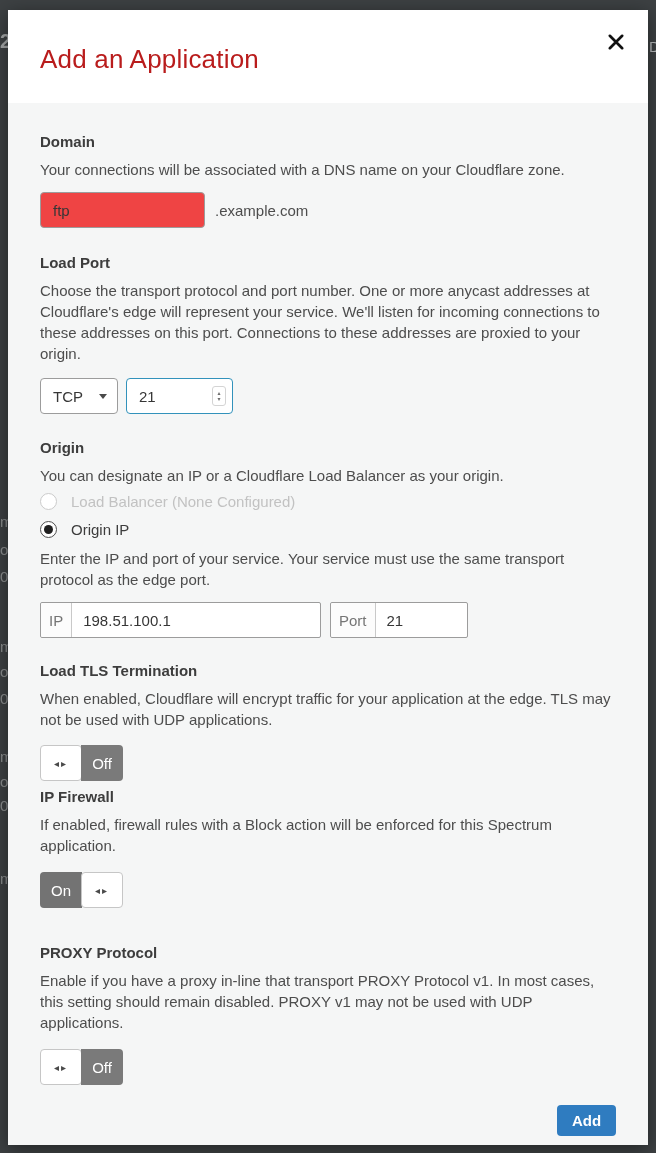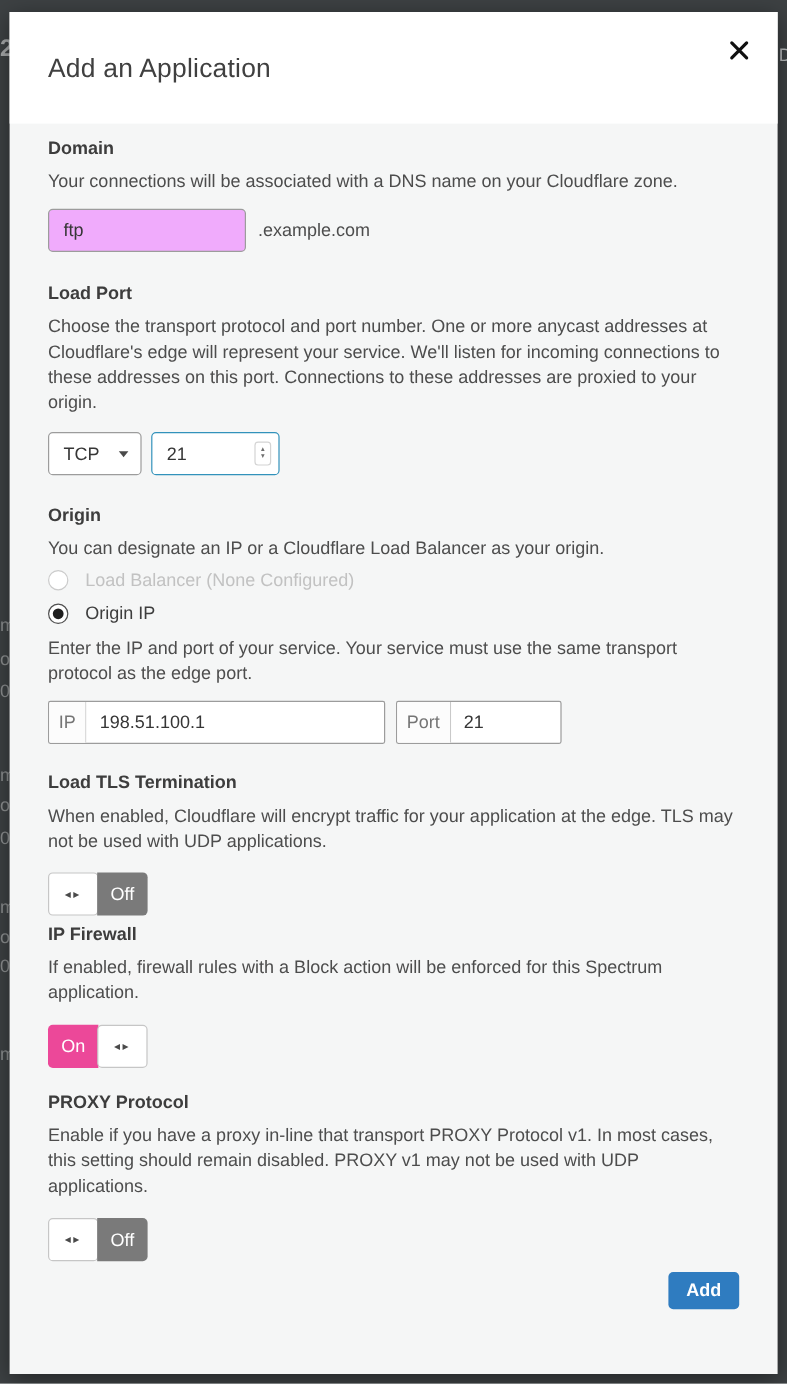--- a/index.html
+++ b/index.html
@@ -16,36 +16,36 @@
   .bd-frag-r { position:absolute; right:0; width:7px; overflow:hidden; color:#b9bcbd; font-size:15px; }
 
   .modal {
     position:absolute; left:8px; top:10px; width:640px; height:1135px;
     background:#f5f6f6; box-shadow:0 4px 18px rgba(0,0,0,.45);
   }
   .modal-header {
     height:93px; background:#ffffff; position:relative;
     padding:34px 32px 0 32px;
   }
-  .modal-title { font-size:22px; font-weight:400; color:#404040; letter-spacing:.2px; }
+  .modal-title { font-size:26px; font-weight:400; color:#b91c1c; letter-spacing:.2px; }
   .close-btn {
     position:absolute; top:22px; right:21px; width:20px; height:20px;
     background:none; border:none; cursor:pointer; padding:0;
   }
   .close-btn svg { display:block; }
 
   .modal-body { padding:0 32px; }
 
   .sec-label { font-size:15px; font-weight:bold; color:#3d3d3d; line-height:18px; }
   .sec-desc  { font-size:15px; color:#4d4d4d; line-height:21px; margin-top:8px; max-width:580px; }
 
   .row { display:flex; align-items:center; }
 
   .txt-input {
-    height:36px; background:#f0abfc; border:1px solid #9c9c9c; border-radius:4px;
+    height:36px; background:#ef4444; border:1px solid #9c9c9c; border-radius:4px;
     font-family:"Liberation Sans",sans-serif; font-size:15px; color:#363636; padding:0 12px;
   }
   .suffix { font-size:15px; color:#4d4d4d; margin-left:10px; }
 
   .select-box {
     width:78px; height:36px; background:#fff; border:1px solid #9c9c9c; border-radius:4px;
     display:flex; align-items:center; justify-content:space-between; padding:0 10px 0 12px;
     font-size:15px; color:#363636; cursor:pointer;
   }
   .caret-down { width:0; height:0; border-left:4px solid transparent; border-right:4px solid transparent; border-top:5px solid #4a4a4a; }
@@ -82,30 +82,30 @@
   .toggle { display:flex; width:84px; height:36px; cursor:pointer; }
   .toggle .seg {
     width:42px; height:36px; display:flex; align-items:center; justify-content:center;
     font-size:15px;
   }
   .toggle .handle {
     background:#fff; border:1px solid #c6c6c6; border-radius:4px; color:#4a4a4a;
     font-size:10px; letter-spacing:2px;
   }
   .toggle .state-off { background:#7a7a7a; color:#fff; border-radius:0 4px 4px 0; margin-left:-1px; }
-  .toggle .state-on  { background:#ec4899; color:#fff; border-radius:4px 0 0 4px; margin-right:-1px; }
-
-  .footer { display:flex; justify-content:flex-end; margin-top:9px; }
+  .toggle .state-on  { background:#737373; color:#fff; border-radius:4px 0 0 4px; margin-right:-1px; }
+
+  .footer { display:flex; justify-content:flex-end; margin-top:20px; }
   .add-btn {
     min-width:59px; height:31px; padding:0 14px; background:#2f7cc0; color:#fff;
     border:none; border-radius:4px; font-family:"Liberation Sans",sans-serif;
     font-size:15px; font-weight:bold; cursor:pointer;
   }
 
-  .mt-sec1 { margin-top:12px; }
+  .mt-sec1 { margin-top:30px; }
   .mt-input { margin-top:12px; }
 </style>
 </head>
 <body>
 
 <div class="bd-frag big" style="top:30px">2</div>
 <div class="bd-frag" style="top:513px">m</div>
 <div class="bd-frag" style="top:541px">or</div>
 <div class="bd-frag" style="top:568px">0</div>
 <div class="bd-frag" style="top:638px">m</div>
@@ -194,21 +194,21 @@
 
     <div style="margin-top:7px">
       <div class="sec-label">IP Firewall</div>
       <div class="sec-desc">If enabled, firewall rules with a Block action will be enforced for this Spectrum application.</div>
       <div class="toggle" style="margin-top:16px">
         <span class="seg state-on">On</span>
         <span class="seg handle">◂▸</span>
       </div>
     </div>
 
-    <div style="margin-top:20px">
+    <div style="margin-top:36px">
       <div class="sec-label">PROXY Protocol</div>
       <div class="sec-desc">Enable if you have a proxy in-line that transport PROXY Protocol v1. In most cases, this setting should remain disabled. PROXY v1 may not be used with UDP applications.</div>
       <div class="toggle" style="margin-top:16px">
         <span class="seg handle">◂▸</span>
         <span class="seg state-off">Off</span>
       </div>
     </div>
 
     <div class="footer">
       <button class="add-btn">Add</button>

